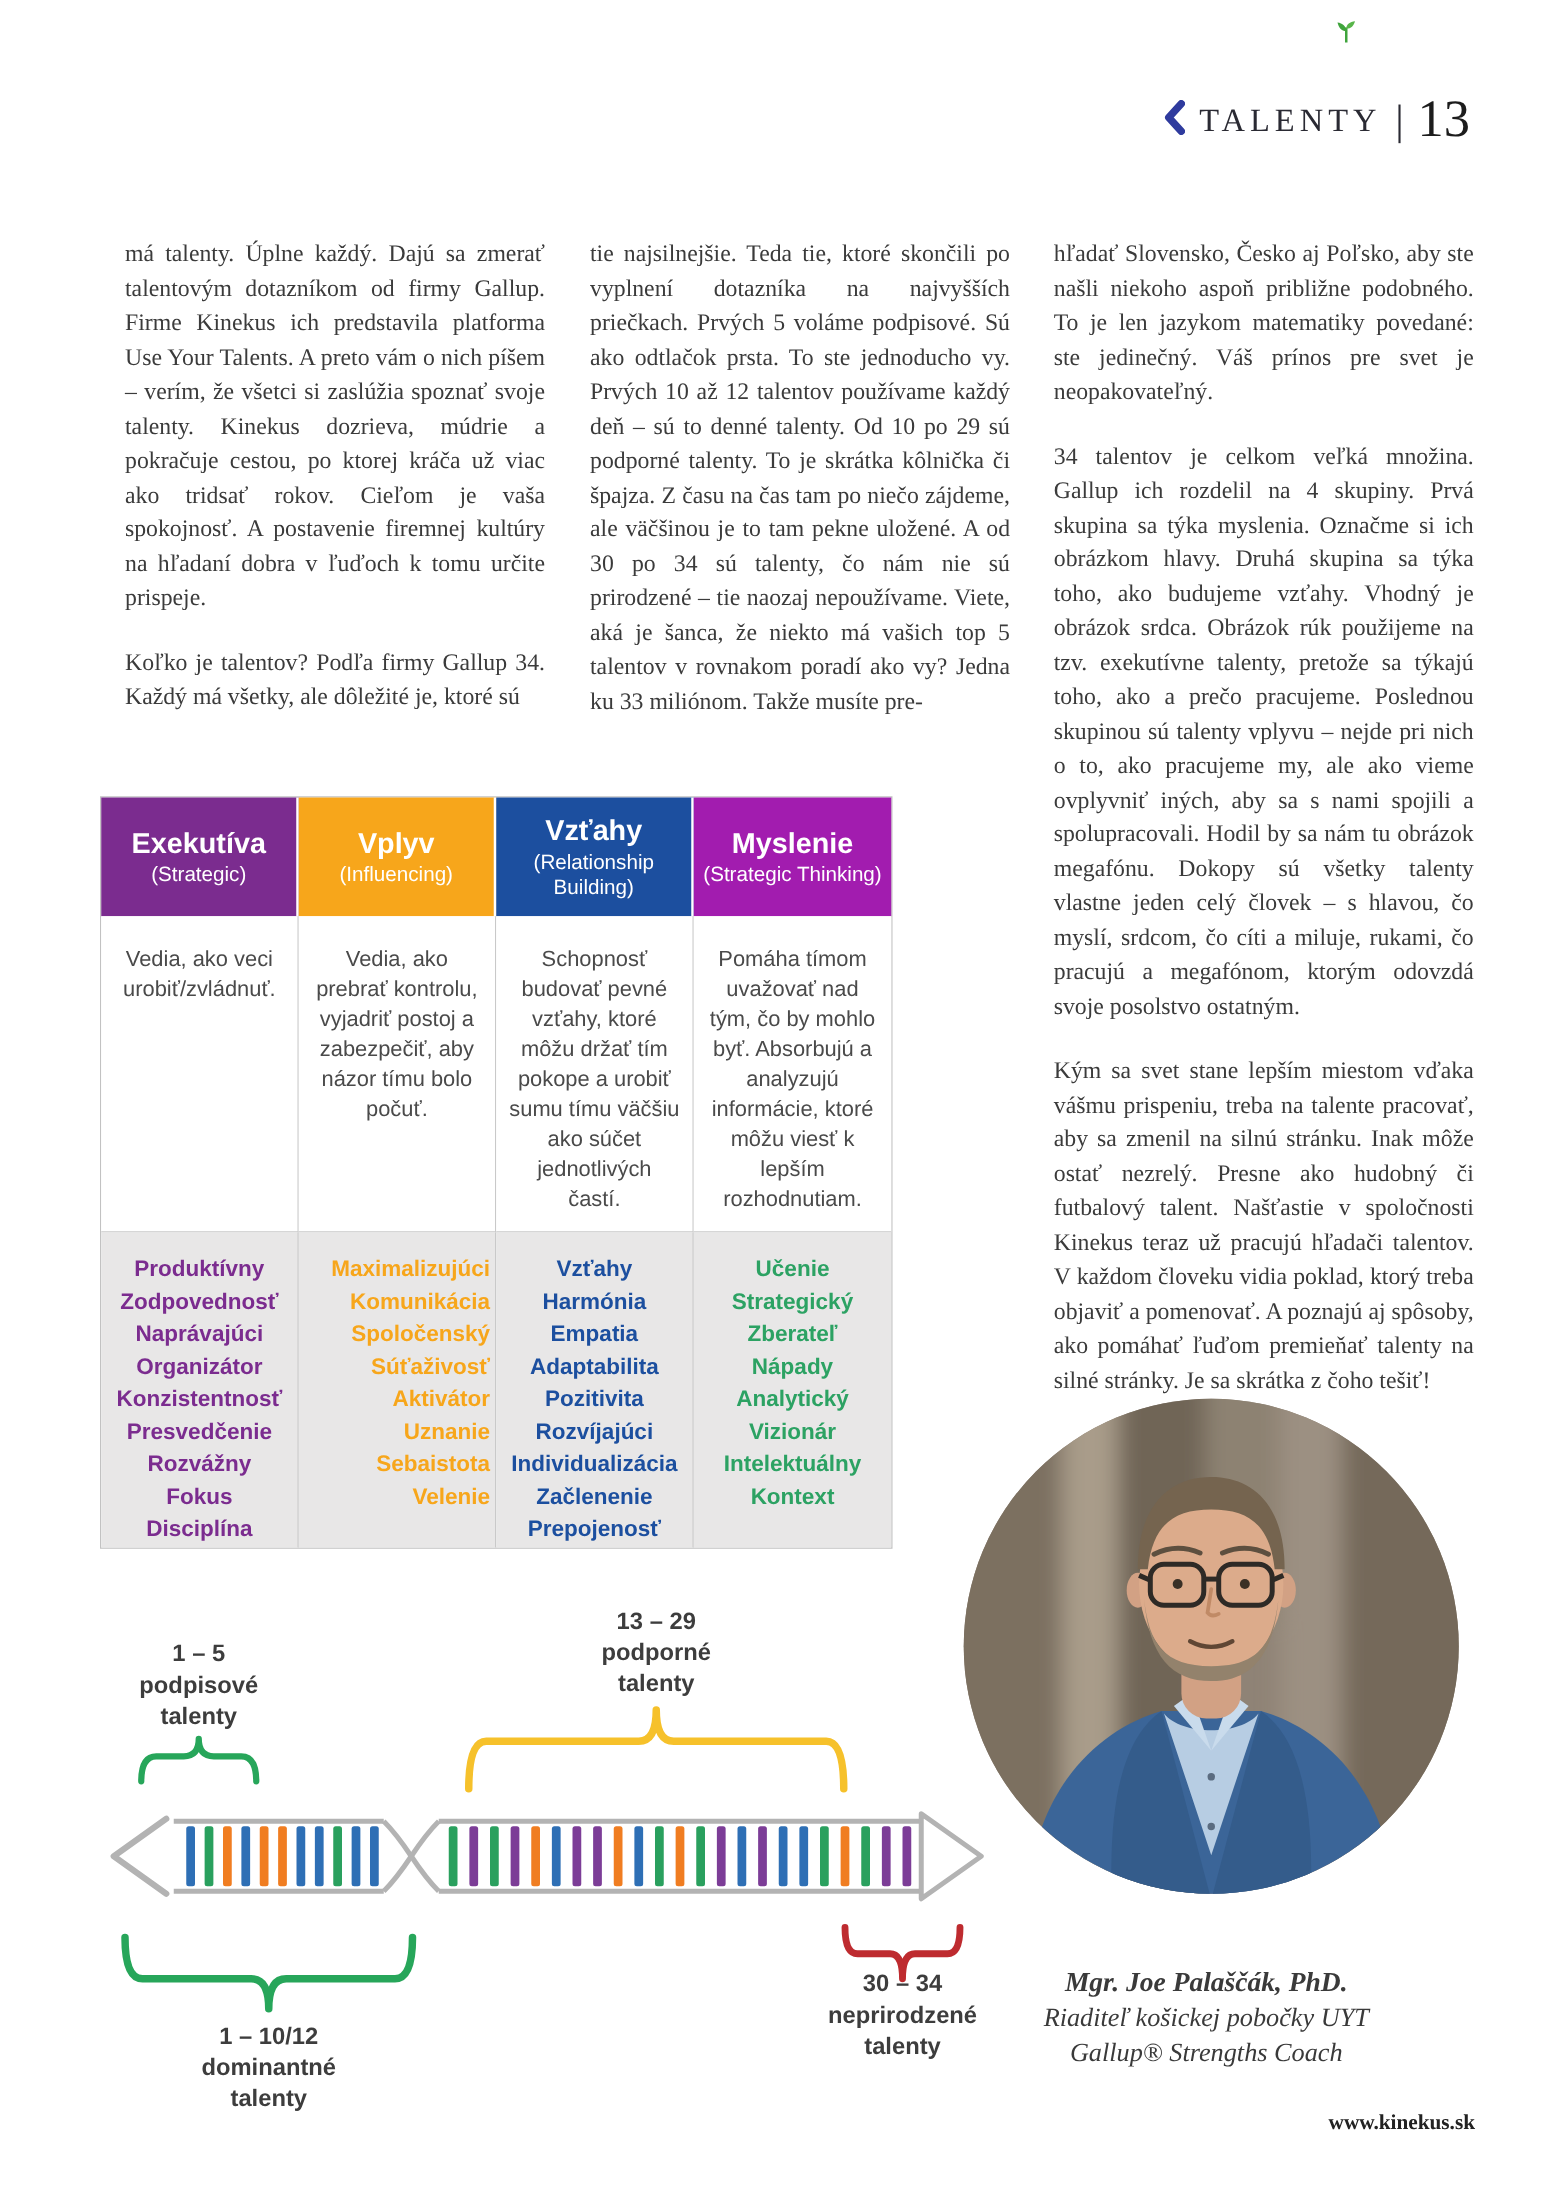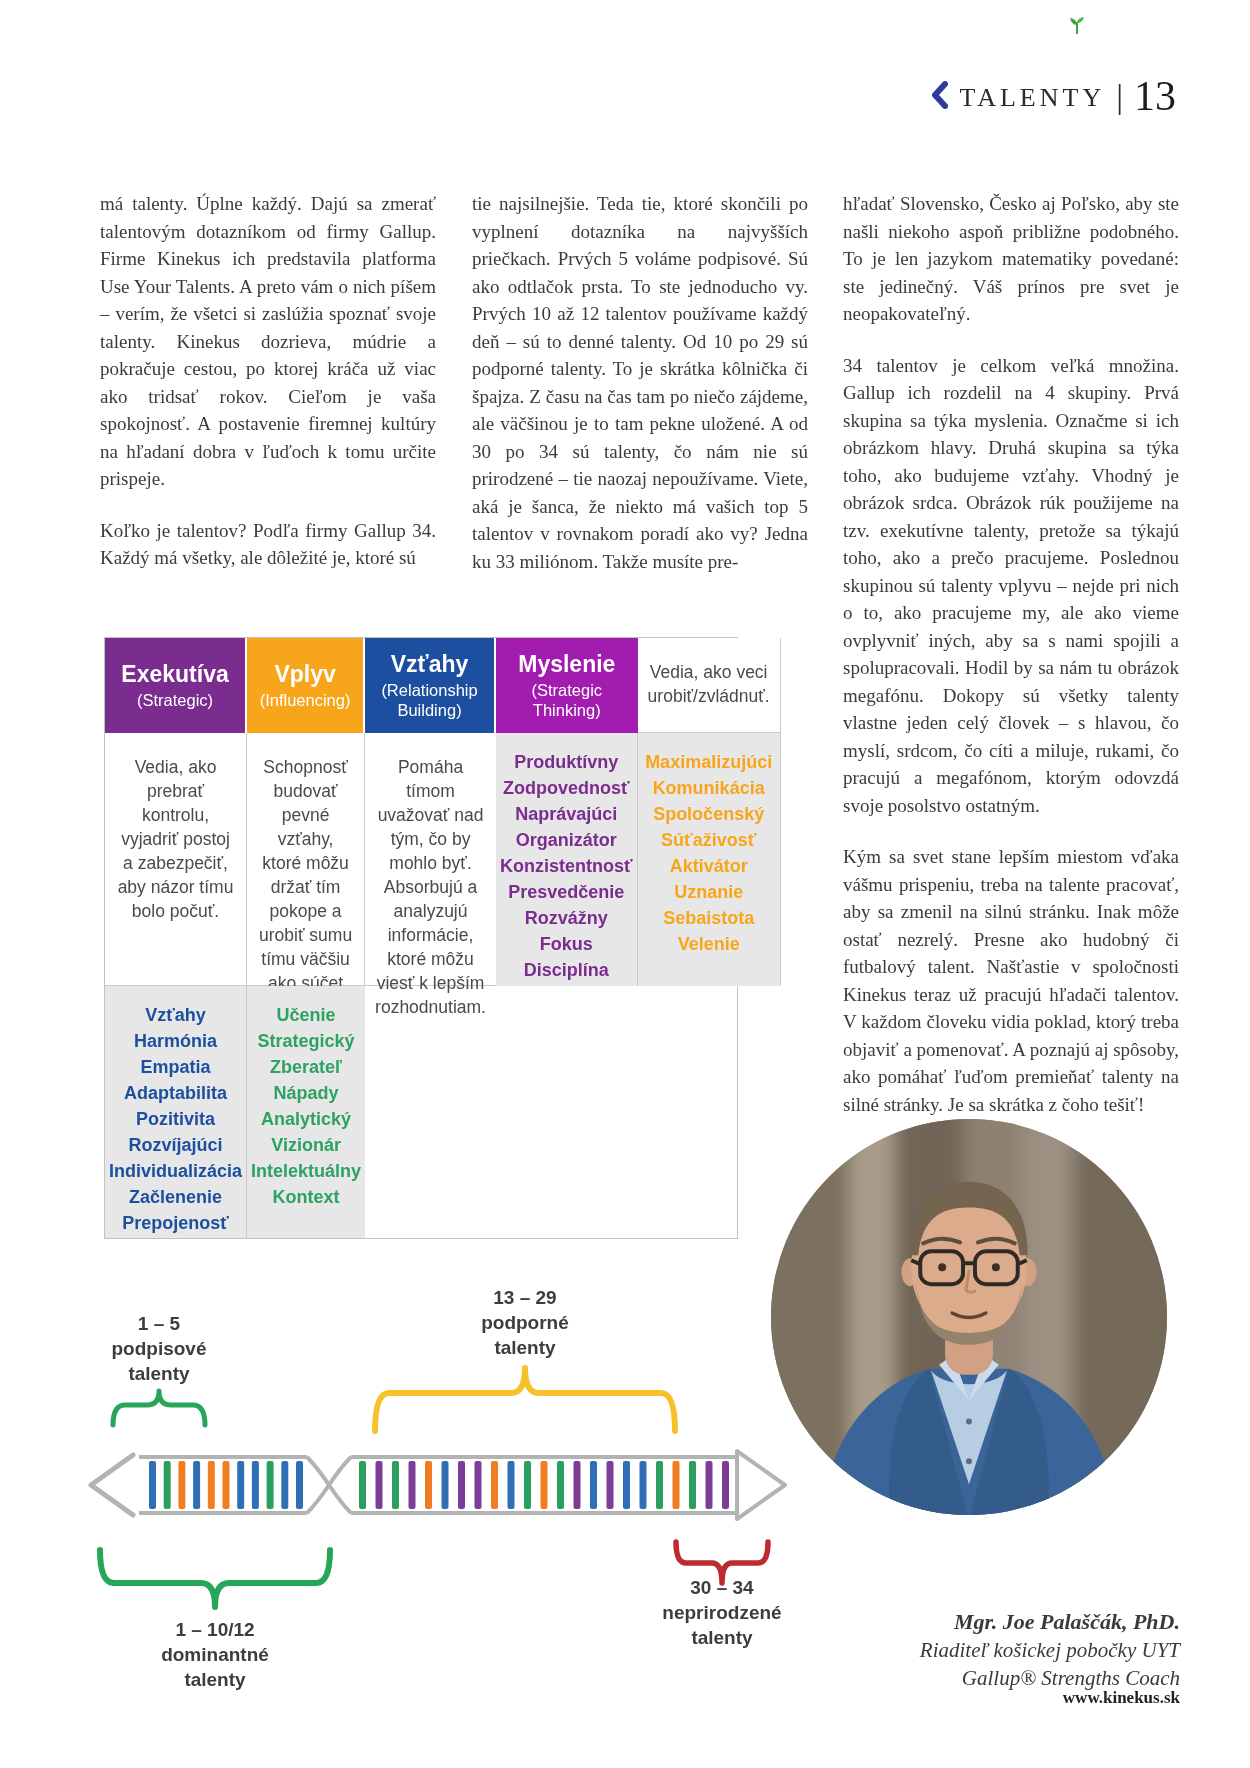--- a/index.html
+++ b/index.html
@@ -15,23 +15,23 @@
   .corner-mark{position:absolute;left:1068px;top:16px;}
 
   
   .col{position:absolute;top:190px;width:352px;font-size:19px;line-height:27.5px;
        text-align:justify;}
   .col p{margin:0 0 24px 16px;}
   .c1{left:84px;} .c2{left:456px;} .c3{left:827px;}
 
   
   .ttable{position:absolute;left:80px;top:637px;width:634px;
-          display:grid;grid-template-columns:repeat(5,1fr);grid-template-rows:95px 253px 252px;
+          display:grid;grid-template-columns:repeat(4,1fr);grid-template-rows:95px 253px 252px;
           border:1px solid #c2c2c2;box-sizing:border-box;
-          font-family:"Liberation Sans", sans-serif;margin-left:24px;}
+          font-family:"Liberation Sans", sans-serif;}
   .ttable .th{color:#fff;text-align:center;display:flex;flex-direction:column;justify-content:center;
           border-right:2px solid #fff;box-sizing:border-box;padding:4px 6px;}
   .ttable .th:nth-child(4){border-right:none;}
   .th-title{font-size:23px;font-weight:bold;line-height:26px;}
   .th-sub{font-size:16.5px;line-height:20px;margin-top:3px;}
   .ttable .td{border-right:1px solid #c9c9c9;box-sizing:border-box;text-align:center;}
   .ttable .td:nth-child(4n){border-right:none;}
   .desc{background:#fff;border-bottom:1px solid #c9c9c9;padding:22px 10px 0 10px;
         font-size:17.5px;line-height:24px;color:#4a4a4a;}
   .tal{background:#e8e7e7;padding:16px 4px 0 4px;font-size:18px;font-weight:bold;line-height:26px;}
@@ -41,21 +41,21 @@
   .diagram{position:absolute;left:75px;top:1245px;width:720px;height:500px;
            font-family:"Liberation Sans", sans-serif;}
   .dlabel{position:absolute;text-align:center;font-size:19px;font-weight:bold;
           line-height:25px;color:#3d3d3d;}
   .dsvg{position:absolute;left:0;top:0;}
 
   
   .photo-wrap{position:absolute;left:770px;top:1118px;width:398px;height:398px;}
 
   
-  .caption{position:absolute;right:70px;top:1608px;width:430px;text-align:right;
+  .caption{position:absolute;right:70px;top:1572px;width:430px;text-align:center;
            font-style:italic;font-size:21px;line-height:28px;color:#3a3a3a;}
   .caption .cname{font-weight:bold;font-size:22px;}
   .footer-url{position:absolute;right:70px;top:1688px;font-size:17px;font-weight:bold;color:#222;}
 </style>
 </head>
 <body>
 
 <div class="page">
 
   <div class="corner-mark">
@@ -115,21 +115,21 @@
         <span>Produktívny</span>
         <span>Zodpovednosť</span>
         <span>Naprávajúci</span>
         <span>Organizátor</span>
         <span>Konzistentnosť</span>
         <span>Presvedčenie</span>
         <span>Rozvážny</span>
         <span>Fokus</span>
         <span>Disciplína</span>
       </div>
-      <div class="td tal" style="color: rgb(247, 166, 27);">
+      <div class="td tal" style="color: rgb(247, 166, 27); text-align: right;">
         <span>Maximalizujúci</span>
         <span>Komunikácia</span>
         <span>Spoločenský</span>
         <span>Súťaživosť</span>
         <span>Aktivátor</span>
         <span>Uznanie</span>
         <span>Sebaistota</span>
         <span>Velenie</span>
       </div>
       <div class="td tal" style="color: rgb(28, 79, 159);">

